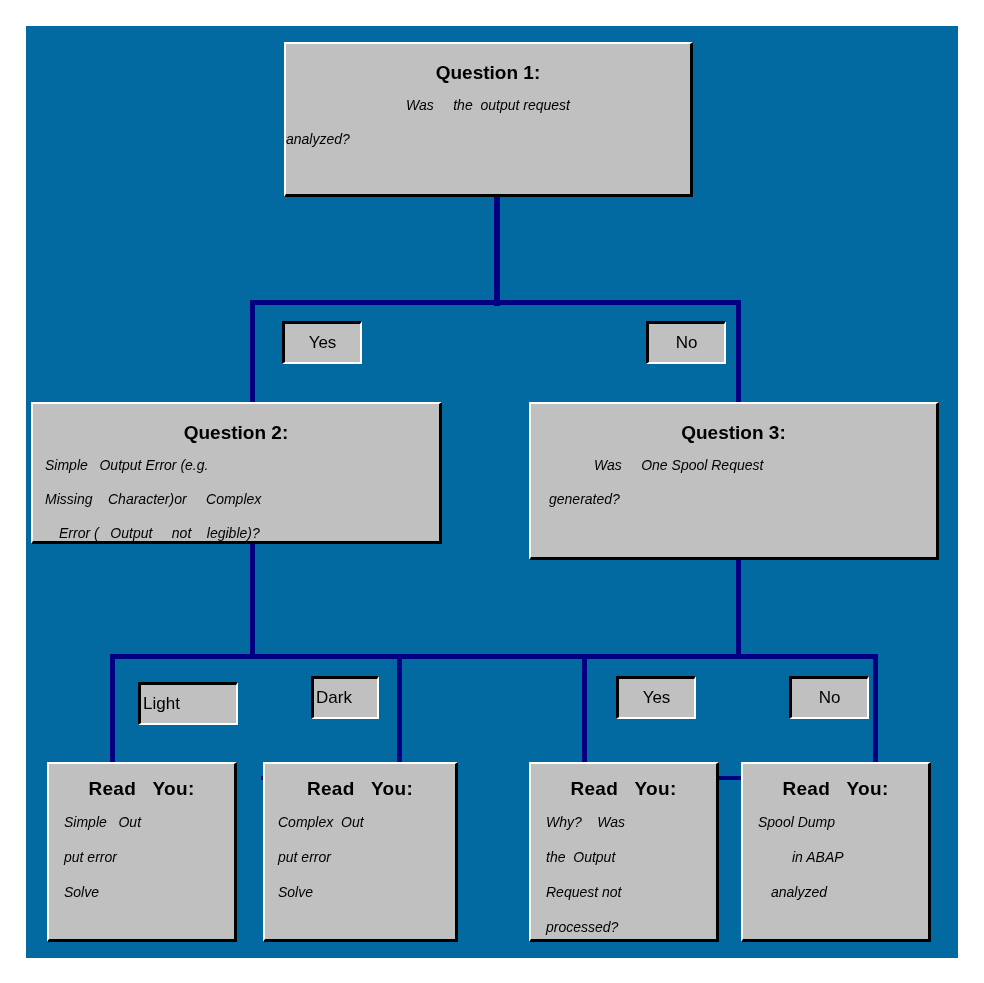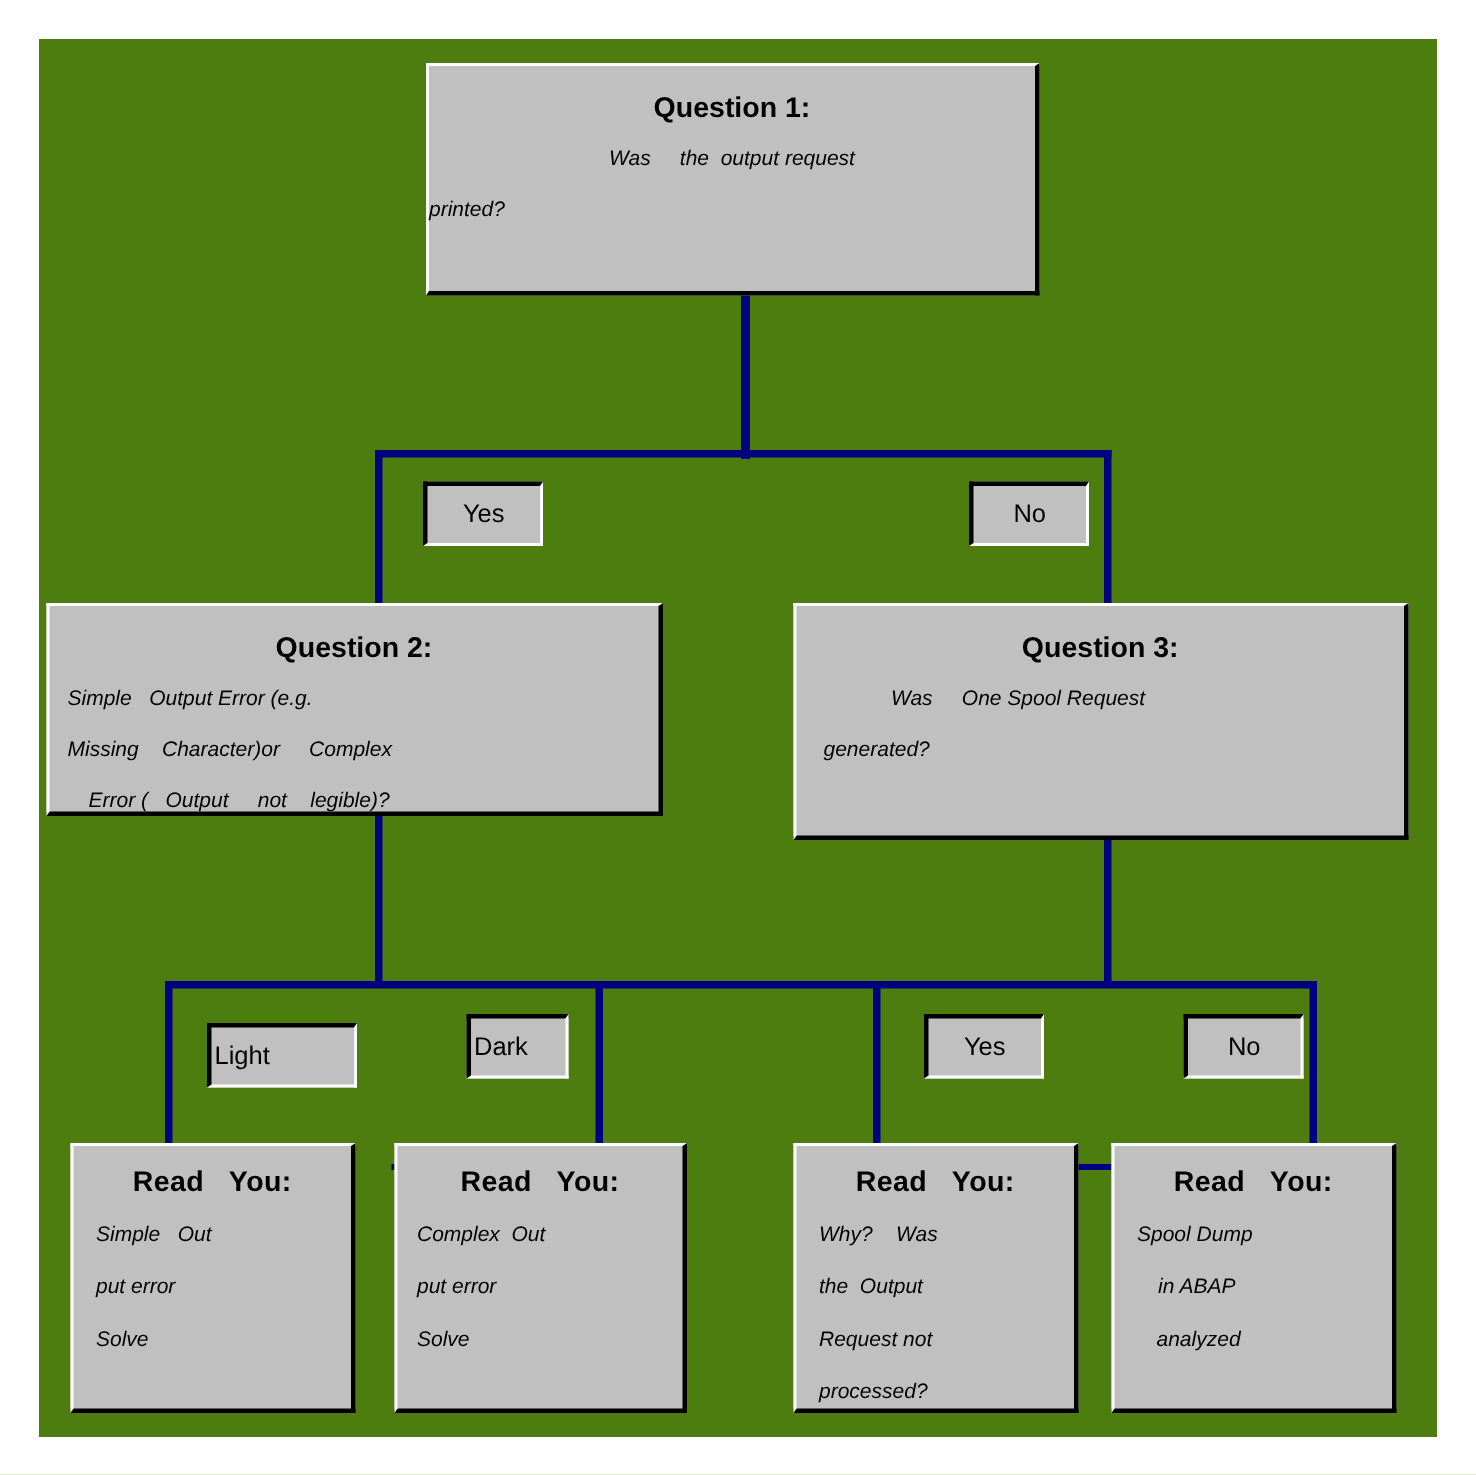--- a/index.html
+++ b/index.html
@@ -20,21 +20,21 @@
     overflow: hidden;
   }
 
   
   #panel {
     position: absolute;
     left: 26px;
     top: 26px;
     width: 932px;
     height: 932px;
-    background: #4d7c0f;
+    background: #0369a1;
   }
 
   
   .wire {
     position: absolute;
     background: #000080;
   }
 
   
   .node {
@@ -126,21 +126,21 @@
     <div class="wire" style="left:371px; top:628px; width:5px; height:108px;"></div>
     <div class="wire" style="left:556px; top:628px; width:5px; height:108px;"></div>
     <div class="wire" style="left:847px; top:628px; width:5px; height:108px;"></div>
 
     <div class="wire" style="left:235px; top:750px; width:42px; height:4px;"></div>
     <div class="wire" style="left:690px; top:750px; width:42px; height:4px;"></div>
 
     <div class="node qnode" style="left:258px; top:16px; width:409px; height:155px;">
       <div class="title">Question 1:</div>
       <div class="body c ind">Was     the  output request</div>
-      <div class="body l ind2">printed?</div>
+      <div class="body l ind2">analyzed?</div>
     </div>
 
     <div class="chip" style="left:244px; top:295px; width:80px; height:43px;">Yes</div>
 
     <div class="chip" style="left:608px; top:295px; width:80px; height:43px;">No</div>
 
     <div class="node qnode" style="left:5px; top:376px; width:411px; height:142px;">
       <div class="title">Question 2:</div>
       <div class="body l" style="padding-left:12px;">Simple   Output Error (e.g.</div>
       <div class="body l" style="padding-left:12px;">Missing    Character)or     Complex</div>
@@ -176,18 +176,18 @@
       <div class="title">Read   You:</div>
       <div class="body l" style="padding-left:15px;">Why?    Was</div>
       <div class="body l" style="padding-left:15px;">the  Output</div>
       <div class="body l" style="padding-left:15px;">Request not</div>
       <div class="body l" style="padding-left:15px;">processed?</div>
     </div>
 
     <div class="node leaf" style="left:715px; top:736px; width:190px; height:180px;">
       <div class="title">Read   You:</div>
       <div class="body l" style="padding-left:15px;">Spool Dump</div>
-      <div class="body l" style="padding-left:29px;">in ABAP</div>
+      <div class="body l" style="padding-left:29px;margin-left:20px;">in ABAP</div>
       <div class="body l" style="padding-left:28px;">analyzed</div>
     </div>
 
   </div>
 </div>
 
 </body></html>

